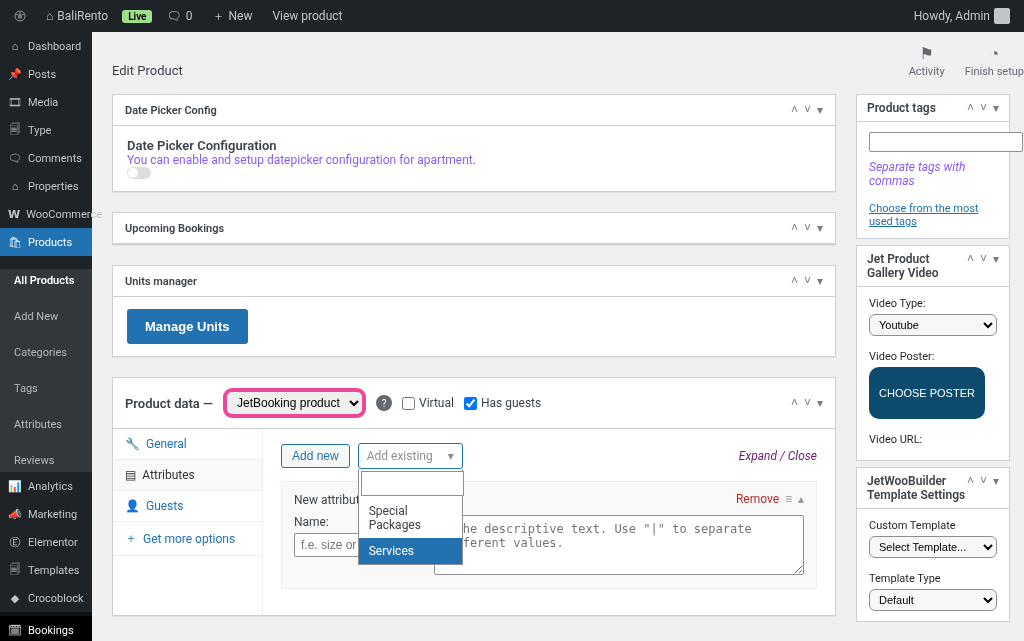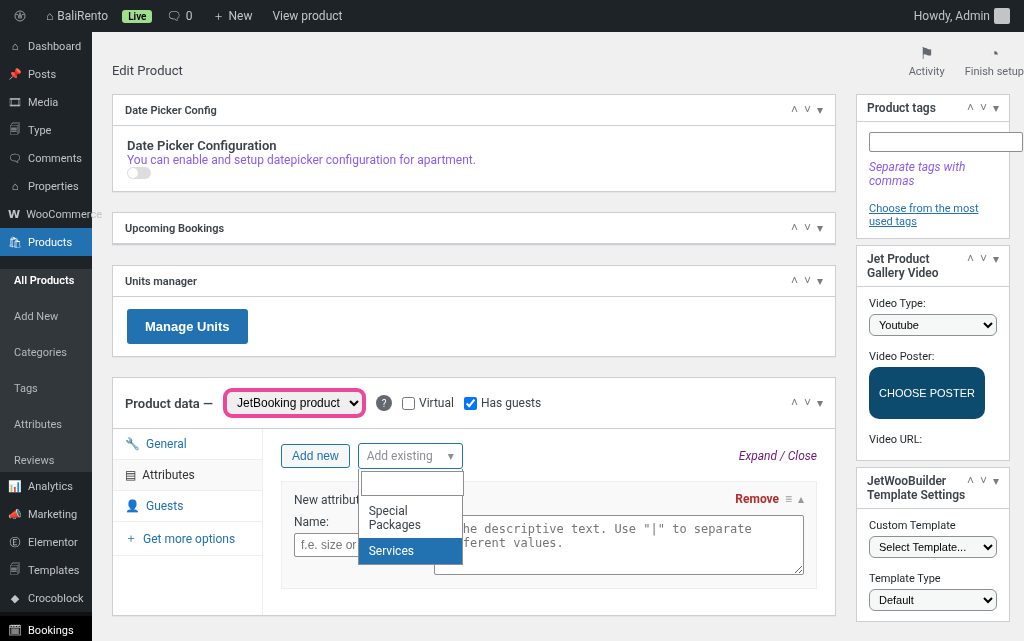--- a/index.html
+++ b/index.html
@@ -311,21 +311,21 @@
                       <div class="dd-opt hover">Services</div>
                     </div>
                   </div>
                   <div style="flex:1"></div>
                   <span class="expand-link" style="font-style:italic;">Expand / Close</span>
                 </div>
                 <div style="background:#f9f9f9;border:1px solid #eee;padding:10px 12px;margin-bottom:12px;">
                   <div style="overflow:hidden;margin-bottom:8px;">
                     <span style="font-size:12px;">New attribute</span>
                     <span style="float:right;font-size:12px;">
-                      <span class="remove-link" style="float:none;font-weight:bold;">Remove</span>
+                      <span class="remove-link" style="float:none;">Remove</span>
                       &nbsp;<span style="color:#999;">≡</span>
                       &nbsp;<span style="color:#999;">▴</span>
                     </span>
                   </div>
                   <div class="attr-row">
                     <div class="attr-left">
                       <div style="font-size:12px;margin-bottom:4px;">Name:</div>
                       <input type="text" class="small" placeholder="f.e. size or ..." style="">
                       
                     </div>

